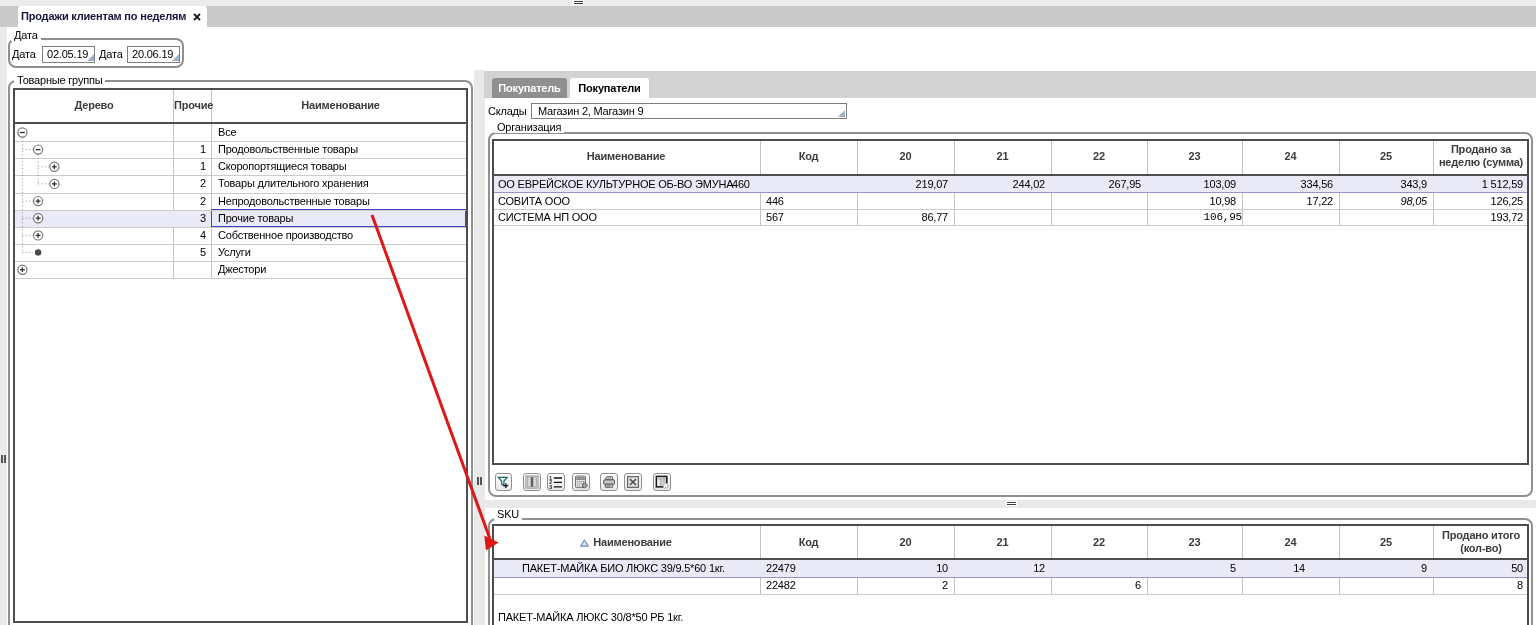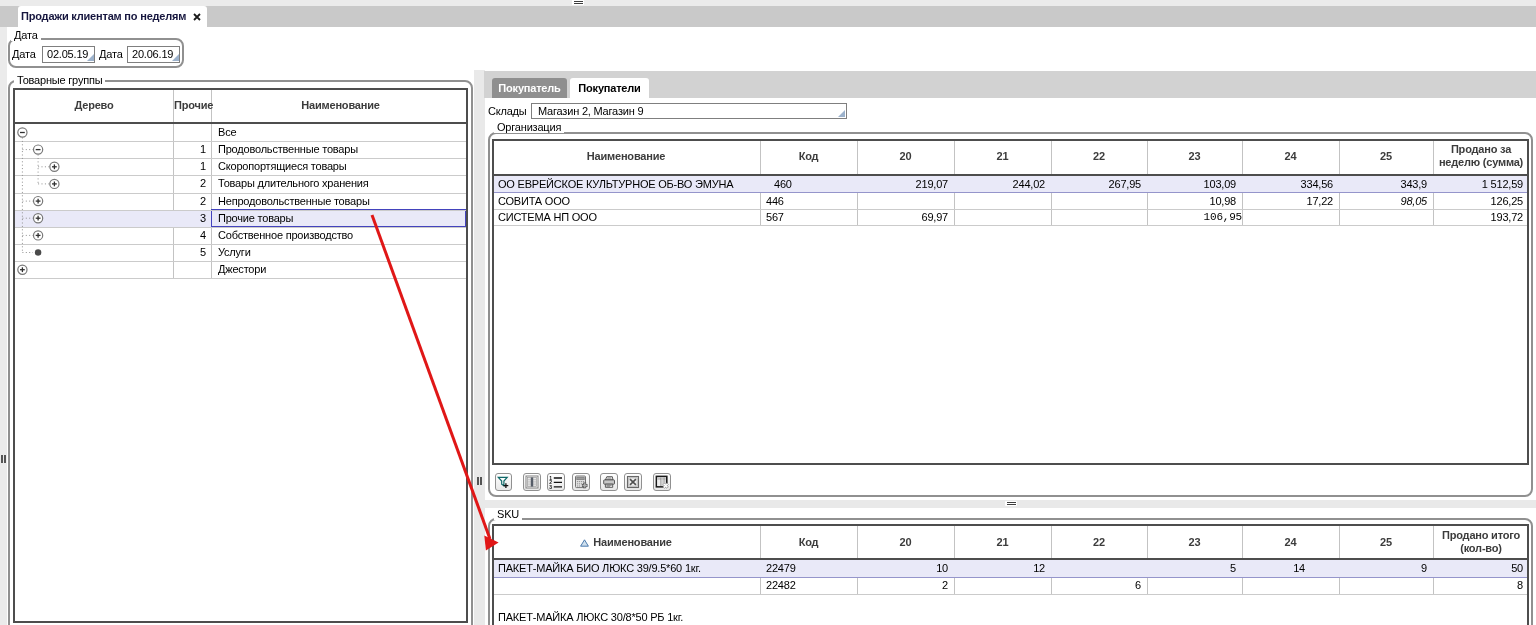--- a/index.html
+++ b/index.html
@@ -160,37 +160,37 @@
 <div class="hdr" style="left:1052px;top:150px;width:94px;text-align:center;">22</div>
 <div class="hdr" style="left:1148px;top:150px;width:93px;text-align:center;">23</div>
 <div class="hdr" style="left:1243px;top:150px;width:95px;text-align:center;">24</div>
 <div class="hdr" style="left:1340px;top:150px;width:92px;text-align:center;">25</div>
 <div class="hdr" style="left:1434px;top:143px;width:94px;text-align:center;line-height:13px;">Продано за<br>неделю (сумма)</div>
 <div class="selrow" style="left:494px;top:176px;width:1033px;height:16px;"></div>
 <div class="abs" style="left:494px;top:192px;width:1033px;height:1px;background:#9595cb;"></div>
 <div class="hline" style="left:494px;top:209px;width:1033px;"></div>
 <div class="hline" style="left:494px;top:225px;width:1033px;"></div>
 <div class="cell" style="left:498px;top:177px;line-height:14px;">ОО ЕВРЕЙСКОЕ КУЛЬТУРНОЕ ОБ-ВО ЭМУНА</div>
-<div class="cell" style="left:774px;top:177px;line-height:14px;">460</div>
+<div class="cell" style="left:732px;top:177px;line-height:14px;">460</div>
 <div class="cell num" style="left:859px;top:177px;width:89px;line-height:14px;">219,07</div>
 <div class="cell num" style="left:956px;top:177px;width:89px;line-height:14px;">244,02</div>
 <div class="cell num" style="left:1053px;top:177px;width:88px;line-height:14px;">267,95</div>
 <div class="cell num" style="left:1149px;top:177px;width:87px;line-height:14px;">103,09</div>
 <div class="cell num" style="left:1244px;top:177px;width:89px;line-height:14px;">334,56</div>
 <div class="cell num" style="left:1341px;top:177px;width:86px;line-height:14px;">343,9</div>
 <div class="cell num" style="left:1435px;top:177px;width:88px;line-height:14px;">1 512,59</div>
 <div class="cell" style="left:498px;top:194px;line-height:14px;">СОВИТА ООО</div>
 <div class="cell" style="left:766px;top:194px;line-height:14px;">446</div>
 <div class="cell num" style="left:1149px;top:194px;width:87px;line-height:14px;">10,98</div>
 <div class="cell num" style="left:1244px;top:194px;width:89px;line-height:14px;">17,22</div>
 <div class="cell num" style="left:1341px;top:194px;width:86px;line-height:14px;font-style:italic;">98,05</div>
 <div class="cell num" style="left:1435px;top:194px;width:88px;line-height:14px;">126,25</div>
 <div class="cell" style="left:498px;top:210px;line-height:14px;">СИСТЕМА НП ООО</div>
 <div class="cell" style="left:766px;top:210px;line-height:14px;">567</div>
-<div class="cell num" style="left:859px;top:210px;width:89px;line-height:14px;">69,97</div>
+<div class="cell num" style="left:859px;top:210px;width:89px;line-height:14px;">86,77</div>
 <div class="cell num" style="left:1155px;top:210px;width:87px;line-height:14px;font-family:Liberation Mono, monospace;">106,95</div>
 <div class="cell num" style="left:1435px;top:210px;width:88px;line-height:14px;">193,72</div>
 <div class="abs" style="left:494.6px;top:473px;width:17.5px;height:18px;border:1px solid #909090;border-radius:3px;background:linear-gradient(#ffffff,#e8e8e8);box-sizing:border-box;"></div>
 <svg class="abs" style="left:496.40000000000003px;top:475px;" width="14" height="15" viewBox="0 0 14 15">
     <path d="M2.3 2.3 H11.2 L7.9 6 V10.8 L5.7 9.2 V6 Z" fill="#fdfdfd" stroke="#0e6868" stroke-width="1.2"></path>
     <path d="M9.9 8.2 V13 M7.5 10.6 H12.3" stroke="#111" stroke-width="1.3"></path>
   </svg>
 <div class="abs" style="left:523.2px;top:473px;width:17.5px;height:18px;border:1px solid #909090;border-radius:3px;background:linear-gradient(#ffffff,#e8e8e8);box-sizing:border-box;"></div>
 <svg class="abs" style="left:525.0px;top:475px;" width="14" height="15" viewBox="0 0 14 15">
     <rect x="1" y="1" width="12" height="12" fill="#fff" stroke="#808080" stroke-width="1"></rect>
@@ -281,21 +281,21 @@
 <div class="hdr" style="left:858px;top:536px;width:95px;text-align:center;">20</div>
 <div class="hdr" style="left:955px;top:536px;width:95px;text-align:center;">21</div>
 <div class="hdr" style="left:1052px;top:536px;width:94px;text-align:center;">22</div>
 <div class="hdr" style="left:1148px;top:536px;width:93px;text-align:center;">23</div>
 <div class="hdr" style="left:1243px;top:536px;width:95px;text-align:center;">24</div>
 <div class="hdr" style="left:1340px;top:536px;width:92px;text-align:center;">25</div>
 <div class="hdr" style="left:1434px;top:529px;width:94px;text-align:center;line-height:13px;">Продано итого<br>(кол-во)</div>
 <div class="selrow" style="left:494px;top:560px;width:1033px;height:16.5px;"></div>
 <div class="abs" style="left:494px;top:576.5px;width:1033px;height:1px;background:#9595cb;"></div>
 <div class="hline" style="left:494px;top:594px;width:1033px;"></div>
-<div class="cell" style="left:498px;top:561px;line-height:14px;">ПАКЕТ-МАЙКА БИО ЛЮКС 39/9.5*60 1кг.</div>
+<div class="cell" style="left:522px;top:561px;line-height:14px;">ПАКЕТ-МАЙКА БИО ЛЮКС 39/9.5*60 1кг.</div>
 <div class="cell" style="left:766px;top:561px;line-height:14px;">22479</div>
 <div class="cell num" style="left:859px;top:561px;width:89px;line-height:14px;">10</div>
 <div class="cell num" style="left:956px;top:561px;width:89px;line-height:14px;">12</div>
 <div class="cell num" style="left:1149px;top:561px;width:87px;line-height:14px;">5</div>
 <div class="cell num" style="left:1216px;top:561px;width:89px;line-height:14px;">14</div>
 <div class="cell num" style="left:1341px;top:561px;width:86px;line-height:14px;">9</div>
 <div class="cell num" style="left:1435px;top:561px;width:88px;line-height:14px;">50</div>
 <div class="cell" style="left:498px;top:578px;line-height:14px;margin-top:32px;">ПАКЕТ-МАЙКА ЛЮКС 30/8*50 РБ 1кг.</div>
 <div class="cell" style="left:766px;top:578px;line-height:14px;">22482</div>
 <div class="cell num" style="left:859px;top:578px;width:89px;line-height:14px;">2</div>

